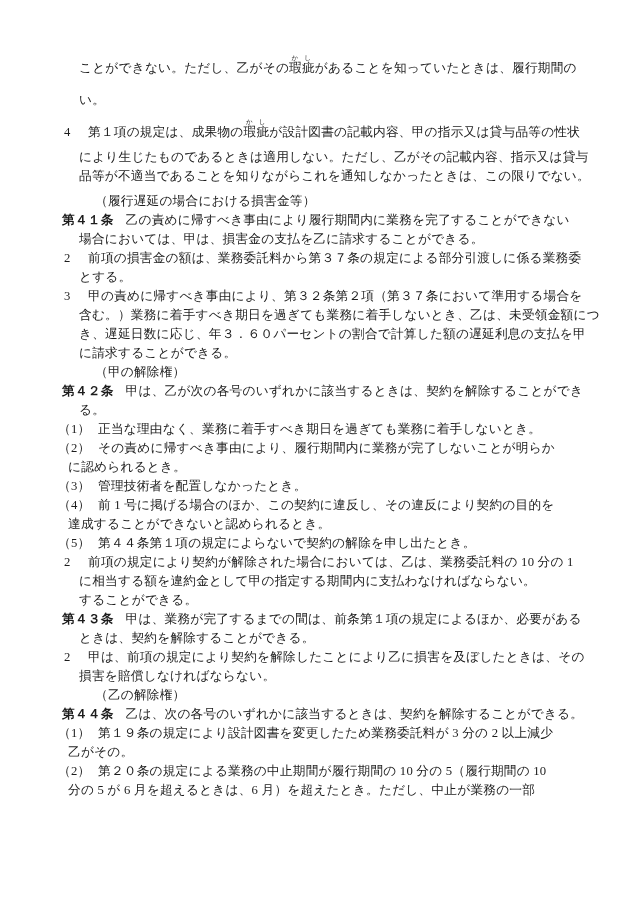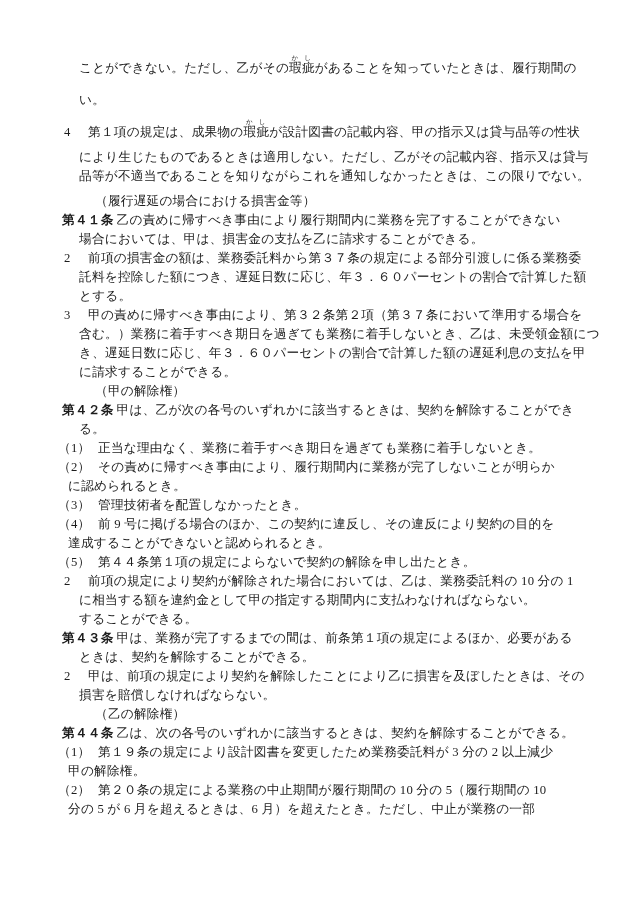--- a/index.html
+++ b/index.html
@@ -28,21 +28,21 @@
   .line.gap { margin-top: 6px; }
 
   
   .cont  { padding-left: 79px; }               
   .art   { padding-left: 62px; }               
   .para  { padding-left: 64px; }               
   .label { padding-left: 95px; }               
   .item  { padding-left: 58px; }               
   .item2 { padding-left: 68px; }              
 
-  .art .num  { font-weight: bold; margin-right: 3px; }
+  .art .num  { font-weight: bold; margin-right: 12px; }
   .para .num { display: inline-block; min-width: 24px; }
   .item .num { display: inline-block; min-width: 40px; }
 
   ruby { ruby-position: over; }
   rt {
     font-size: 6.5px;
     line-height: 1;
     letter-spacing: 1.5px;
     font-weight: normal;
   }
@@ -54,43 +54,42 @@
   <div class="text-block">
       <div class="line cont sp"><span>ことができない。ただし、乙がその</span><ruby>瑕疵<rt>かし</rt></ruby><span>があることを知っていたときは、履行期間の</span></div>
       <div class="line cont sp"><span>い。</span></div>
       <div class="line para sp"><span class="num">4</span><span>第１項の規定は、成果物の</span><ruby>瑕疵<rt>かし</rt></ruby><span>が設計図書の記載内容、甲の指示又は貸与品等の性状</span></div>
       <div class="line cont"><span>により生じたものであるときは適用しない。ただし、乙がその記載内容、指示又は貸与</span></div>
       <div class="line cont"><span>品等が不適当であることを知りながらこれを通知しなかったときは、この限りでない。</span></div>
       <div class="line label gap"><span>（履行遅延の場合における損害金等）</span></div>
       <div class="line art"><span class="num">第４１条</span><span>乙の責めに帰すべき事由により履行期間内に業務を完了することができない</span></div>
       <div class="line cont"><span>場合においては、甲は、損害金の支払を乙に請求することができる。</span></div>
       <div class="line para"><span class="num">2</span><span>前項の損害金の額は、業務委託料から第３７条の規定による部分引渡しに係る業務委</span></div>
-      <div class="line cont"><span>託料を控除した額につき、遅延日数に応じ、年３．６０パーセントの割合で計算した額</span></div>
       <div class="line cont"><span>とする。</span></div>
       <div class="line para"><span class="num">3</span><span>甲の責めに帰すべき事由により、第３２条第２項（第３７条において準用する場合を</span></div>
       <div class="line cont"><span>含む。）業務に着手すべき期日を過ぎても業務に着手しないとき、乙は、未受領金額につ</span></div>
       <div class="line cont"><span>き、遅延日数に応じ、年３．６０パーセントの割合で計算した額の遅延利息の支払を甲</span></div>
       <div class="line cont"><span>に請求することができる。</span></div>
       <div class="line label"><span>（甲の解除権）</span></div>
       <div class="line art"><span class="num">第４２条</span><span>甲は、乙が次の各号のいずれかに該当するときは、契約を解除することができ</span></div>
       <div class="line cont"><span>る。</span></div>
       <div class="line item"><span class="num">（1）</span><span>正当な理由なく、業務に着手すべき期日を過ぎても業務に着手しないとき。</span></div>
       <div class="line item"><span class="num">（2）</span><span>その責めに帰すべき事由により、履行期間内に業務が完了しないことが明らか</span></div>
       <div class="line item2"><span>に認められるとき。</span></div>
       <div class="line item"><span class="num">（3）</span><span>管理技術者を配置しなかったとき。</span></div>
-      <div class="line item"><span class="num">（4）</span><span>前 9 号に掲げる場合のほか、この契約に違反し、その違反により契約の目的を</span></div>
+      <div class="line item"><span class="num">（4）</span><span>前 1 号に掲げる場合のほか、この契約に違反し、その違反により契約の目的を</span></div>
       <div class="line item2"><span>達成することができないと認められるとき。</span></div>
       <div class="line item"><span class="num">（5）</span><span>第４４条第１項の規定によらないで契約の解除を申し出たとき。</span></div>
       <div class="line para"><span class="num">2</span><span>前項の規定により契約が解除された場合においては、乙は、業務委託料の 10 分の 1</span></div>
       <div class="line cont"><span>に相当する額を違約金として甲の指定する期間内に支払わなければならない。</span></div>
       <div class="line cont"><span>することができる。</span></div>
       <div class="line art"><span class="num">第４３条</span><span>甲は、業務が完了するまでの間は、前条第１項の規定によるほか、必要がある</span></div>
       <div class="line cont"><span>ときは、契約を解除することができる。</span></div>
       <div class="line para"><span class="num">2</span><span>甲は、前項の規定により契約を解除したことにより乙に損害を及ぼしたときは、その</span></div>
       <div class="line cont"><span>損害を賠償しなければならない。</span></div>
       <div class="line label"><span>（乙の解除権）</span></div>
       <div class="line art"><span class="num">第４４条</span><span>乙は、次の各号のいずれかに該当するときは、契約を解除することができる。</span></div>
       <div class="line item"><span class="num">（1）</span><span>第１９条の規定により設計図書を変更したため業務委託料が 3 分の 2 以上減少</span></div>
-      <div class="line item2"><span>甲の解除権。</span></div>
+      <div class="line item2"><span>乙がその。</span></div>
       <div class="line item"><span class="num">（2）</span><span>第２０条の規定による業務の中止期間が履行期間の 10 分の 5（履行期間の 10</span></div>
       <div class="line item2"><span>分の 5 が 6 月を超えるときは、6 月）を超えたとき。ただし、中止が業務の一部</span></div>
     </div>
 </div>
 
 </body></html>

